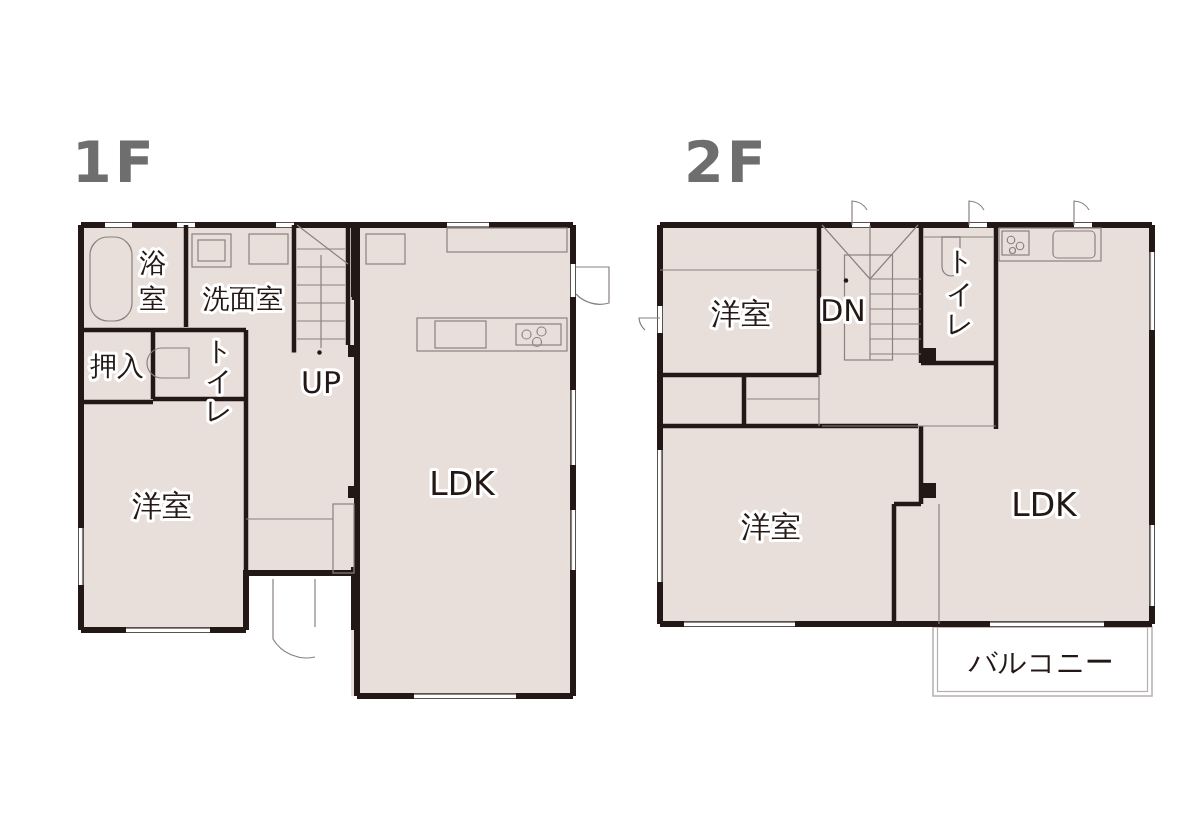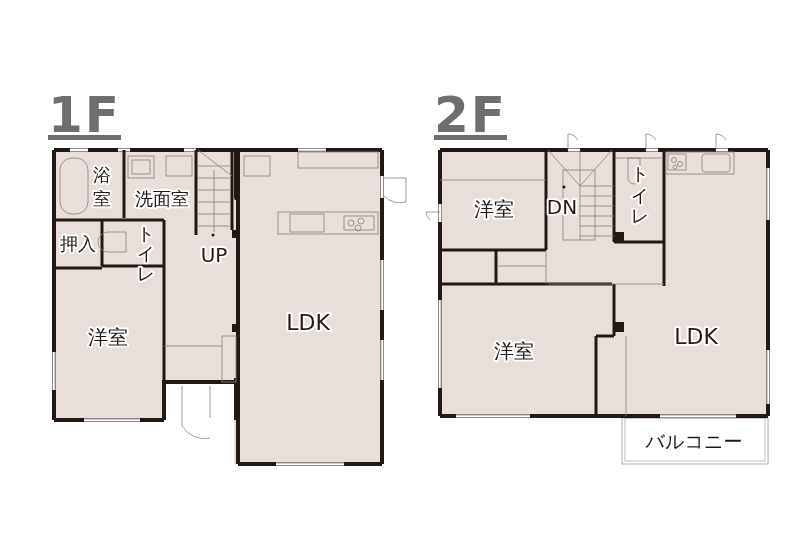--- a/index.html
+++ b/index.html
@@ -1,25 +1,25 @@
 <!DOCTYPE html>
 <html><head>
   <meta charset="utf-8">
   <style>
     html, body { margin: 0; padding: 0; background: #ffffff; }
     body { width: 800px; height: 560px; position: relative; overflow: hidden; font-family: "DejaVu Sans", sans-serif; }
-    .floor-title { position: absolute; font-family: "DejaVu Sans", sans-serif; font-weight: bold; font-size: 50px; color: #6e6e6e; letter-spacing: 2px; text-decoration: underline; }
+    .floor-title { position: absolute; font-family: "DejaVu Sans", sans-serif; font-weight: bold; font-size: 38px; color: #6e6e6e; letter-spacing: 2px; }
     svg { position: absolute; left: 0; top: 0; }
     .lbl { font-family: "DejaVu Sans", sans-serif; fill: #231815; paint-order: stroke; stroke: #ffffff; stroke-width: 4px; stroke-linejoin: round; }
   </style>
 </head>
 <body>
 
 <div class="floor-title" style="left:48px; top:86px;">1F</div>
-<div class="floor-title" style="left:434px; top:86px;">2F</div>
+<div class="floor-title" style="left:456px; top:86px;">2F</div>
 
 <svg width="800" height="560" viewBox="0 0 800 560">
 
   <g>
 
     <rect x="54" y="150" width="180" height="270" fill="#e8deda"></rect>
     <rect x="234" y="150" width="148" height="314" fill="#e8deda"></rect>
     <rect x="162" y="382" width="72" height="40" fill="#ffffff"></rect>
 
     <g stroke="#231815" stroke-width="4" fill="none">

